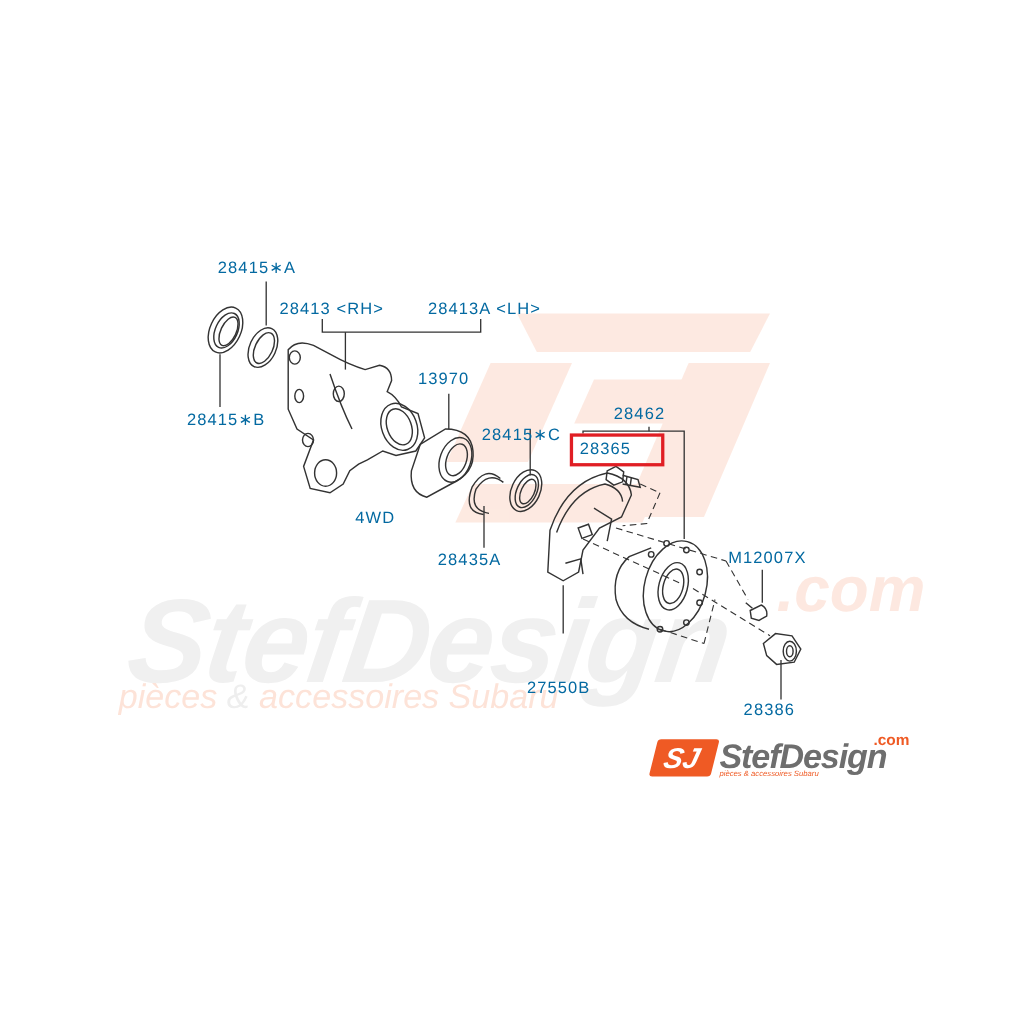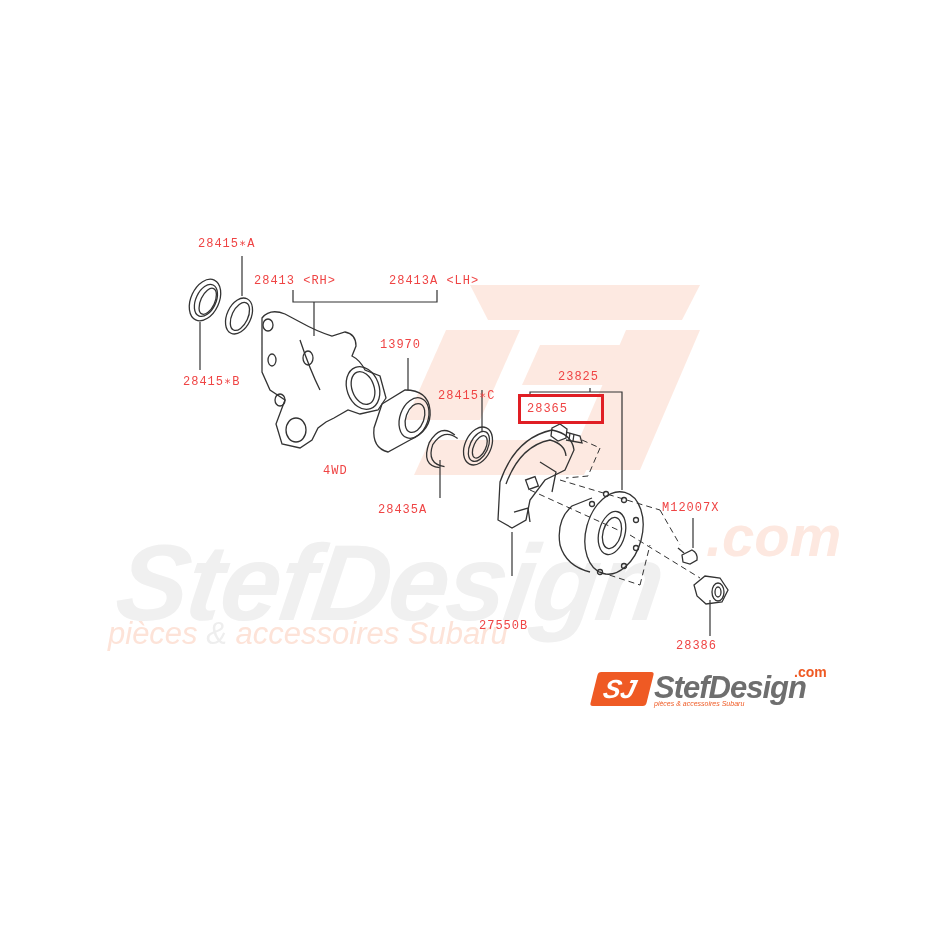--- a/index.html
+++ b/index.html
@@ -1,18 +1,18 @@
 <!DOCTYPE html>
 <html><head>
 <meta charset="utf-8">
 <style>
   html, body { margin:0; padding:0; background:#ffffff; }
   body { width:931px; height:931px; position:relative; overflow:hidden; font-family:"DejaVu Sans", sans-serif; }
   .canvas { position:absolute; left:0; top:0; width:931px; height:931px; }
-  .label { position:absolute; font-family:Liberation Mono, monospace; font-size:12px; color:#ef4444; letter-spacing:1px; white-space:nowrap; line-height:16px; }
+  .label { position:absolute; font-family:Liberation Sans, sans-serif; font-size:15px; color:#0369a1; letter-spacing:1px; white-space:nowrap; line-height:16px; }
   .wm-text { position:absolute; white-space:nowrap; font-style:italic; font-weight:bold; }
   .wm-big { left:118px; top:520px; font-size:108px; color:#f0f0f0; letter-spacing:-2px; font-family:"Liberation Sans", sans-serif; transform:skewX(-8deg); }
   .wm-com { left:706px; top:502px; font-size:58px; color:#fde8e0; font-family:"Liberation Sans", sans-serif; }
   .wm-sub { left:108px; top:616px; font-size:31px; color:#fde3d8; font-family:"Liberation Sans", sans-serif; font-weight:normal; }
   .wm-sub .amp { color:#eeeeee; }
   .highlight { position:absolute; left:518px; top:394px; width:86px; height:30px; border:3px solid #e01e24; box-sizing:border-box; }
   .logo { position:absolute; left:594px; top:670px; width:250px; height:40px; }
   .logo-badge { position:absolute; left:0; top:2px; width:56px; height:34px; background:#ef5a24; transform:skewX(-14deg); border-radius:3px; }
   .logo-badge span { position:absolute; left:10px; top:2px; font-size:26px; font-weight:bold; color:#ffffff; font-style:italic; font-family:"Liberation Sans", sans-serif; }
   .logo-name { position:absolute; left:60px; top:0px; font-size:31px; font-weight:bold; font-style:italic; color:#6e6e6e; font-family:"Liberation Sans", sans-serif; letter-spacing:-1px; }
@@ -143,26 +143,26 @@
     <g>
       <polygon points="694,585 705,576 720,578 728,590 722,602 706,604 697,596"></polygon>
       <ellipse cx="718" cy="592" rx="6" ry="9"></ellipse>
       <ellipse cx="718" cy="592" rx="3" ry="5"></ellipse>
     </g>
   </svg>
 
   <div class="label" style="left:198px;top:236px;">28415∗A</div>
   <div class="label" style="left:254px;top:273px;">28413  &lt;RH&gt;</div>
   <div class="label" style="left:389px;top:273px;">28413A &lt;LH&gt;</div>
-  <div class="label" style="left:170px;top:374px;margin-left:13px;">28415∗B</div>
+  <div class="label" style="left:170px;top:374px;">28415∗B</div>
   <div class="label" style="left:380px;top:337px;">13970</div>
   <div class="label" style="left:438px;top:388px;">28415∗C</div>
-  <div class="label" style="left:558px;top:369px;">23825</div>
+  <div class="label" style="left:558px;top:369px;">28462</div>
   <div class="label" style="left:527px;top:401px;">28365</div>
-  <div class="label" style="left:378px;top:502px;">28435A</div>
+  <div class="label" style="left:398px;top:502px;">28435A</div>
   <div class="label" style="left:479px;top:578px;margin-top:40px;">27550B</div>
   <div class="label" style="left:662px;top:500px;">M12007X</div>
   <div class="label" style="left:676px;top:638px;">28386</div>
   <div class="label" style="left:323px;top:463px;">4WD</div>
 
   <div class="highlight"></div>
 
   <div class="logo">
     <div class="logo-badge">
         <span>SJ</span>

